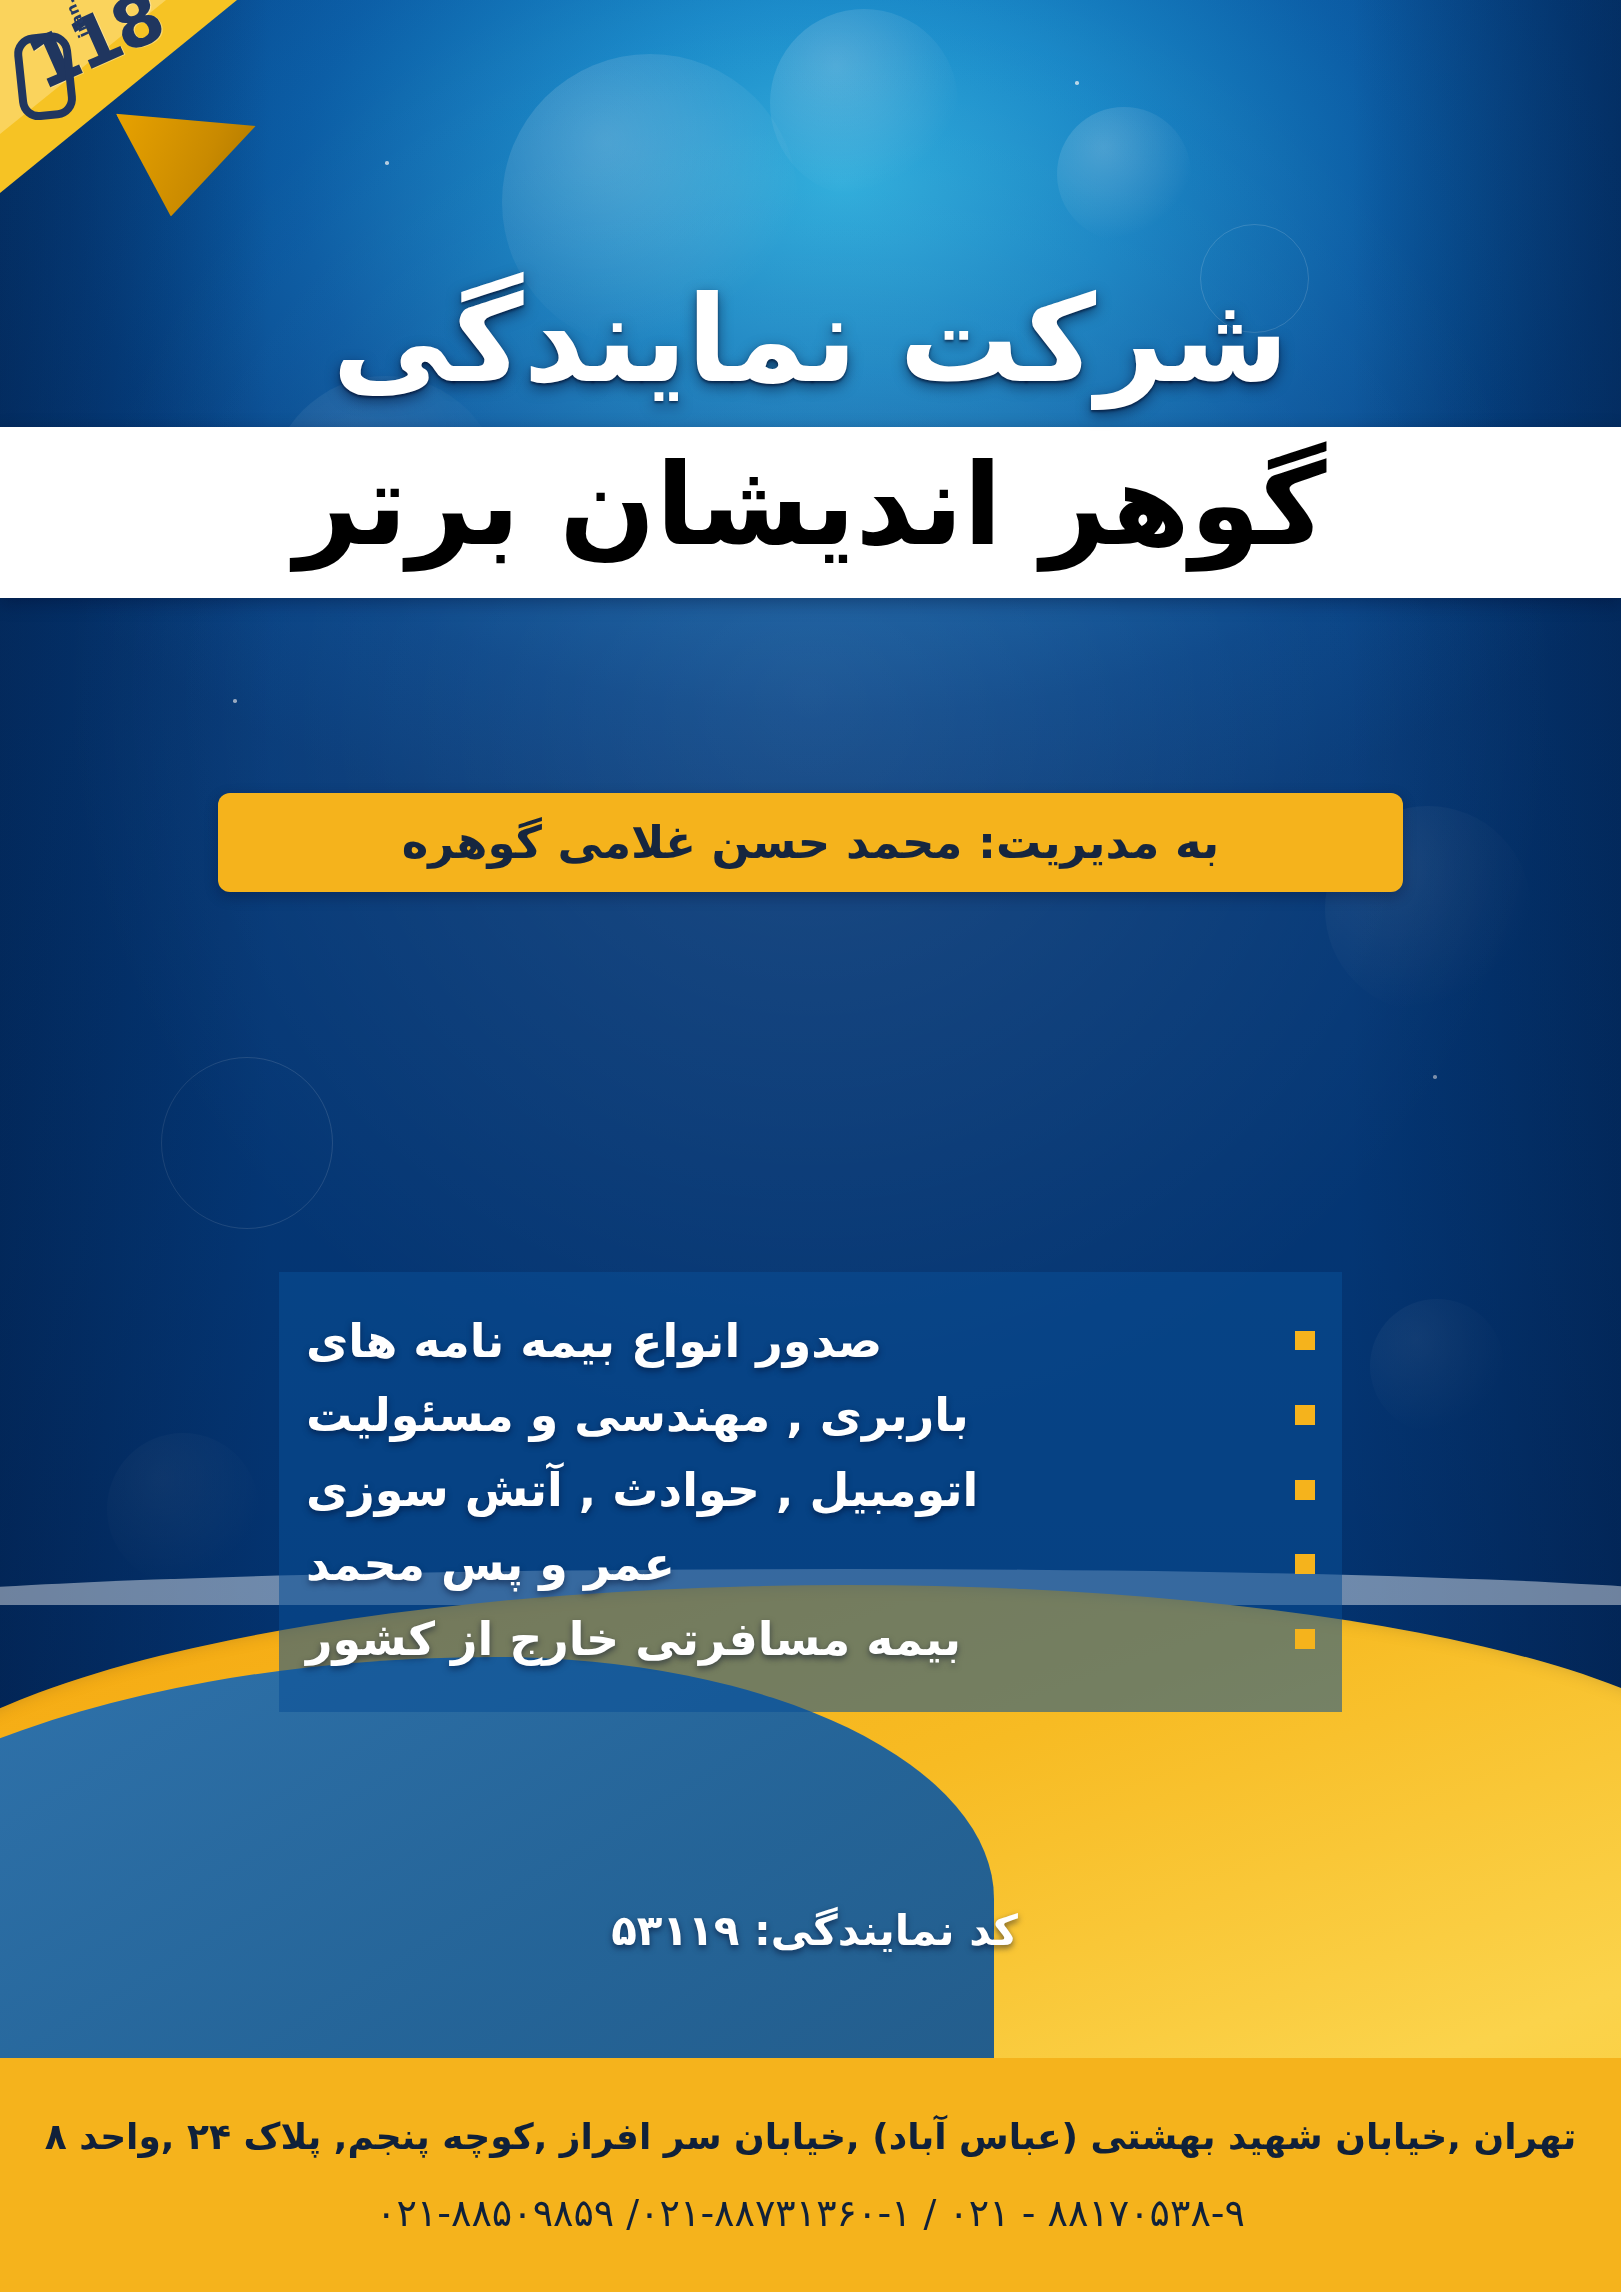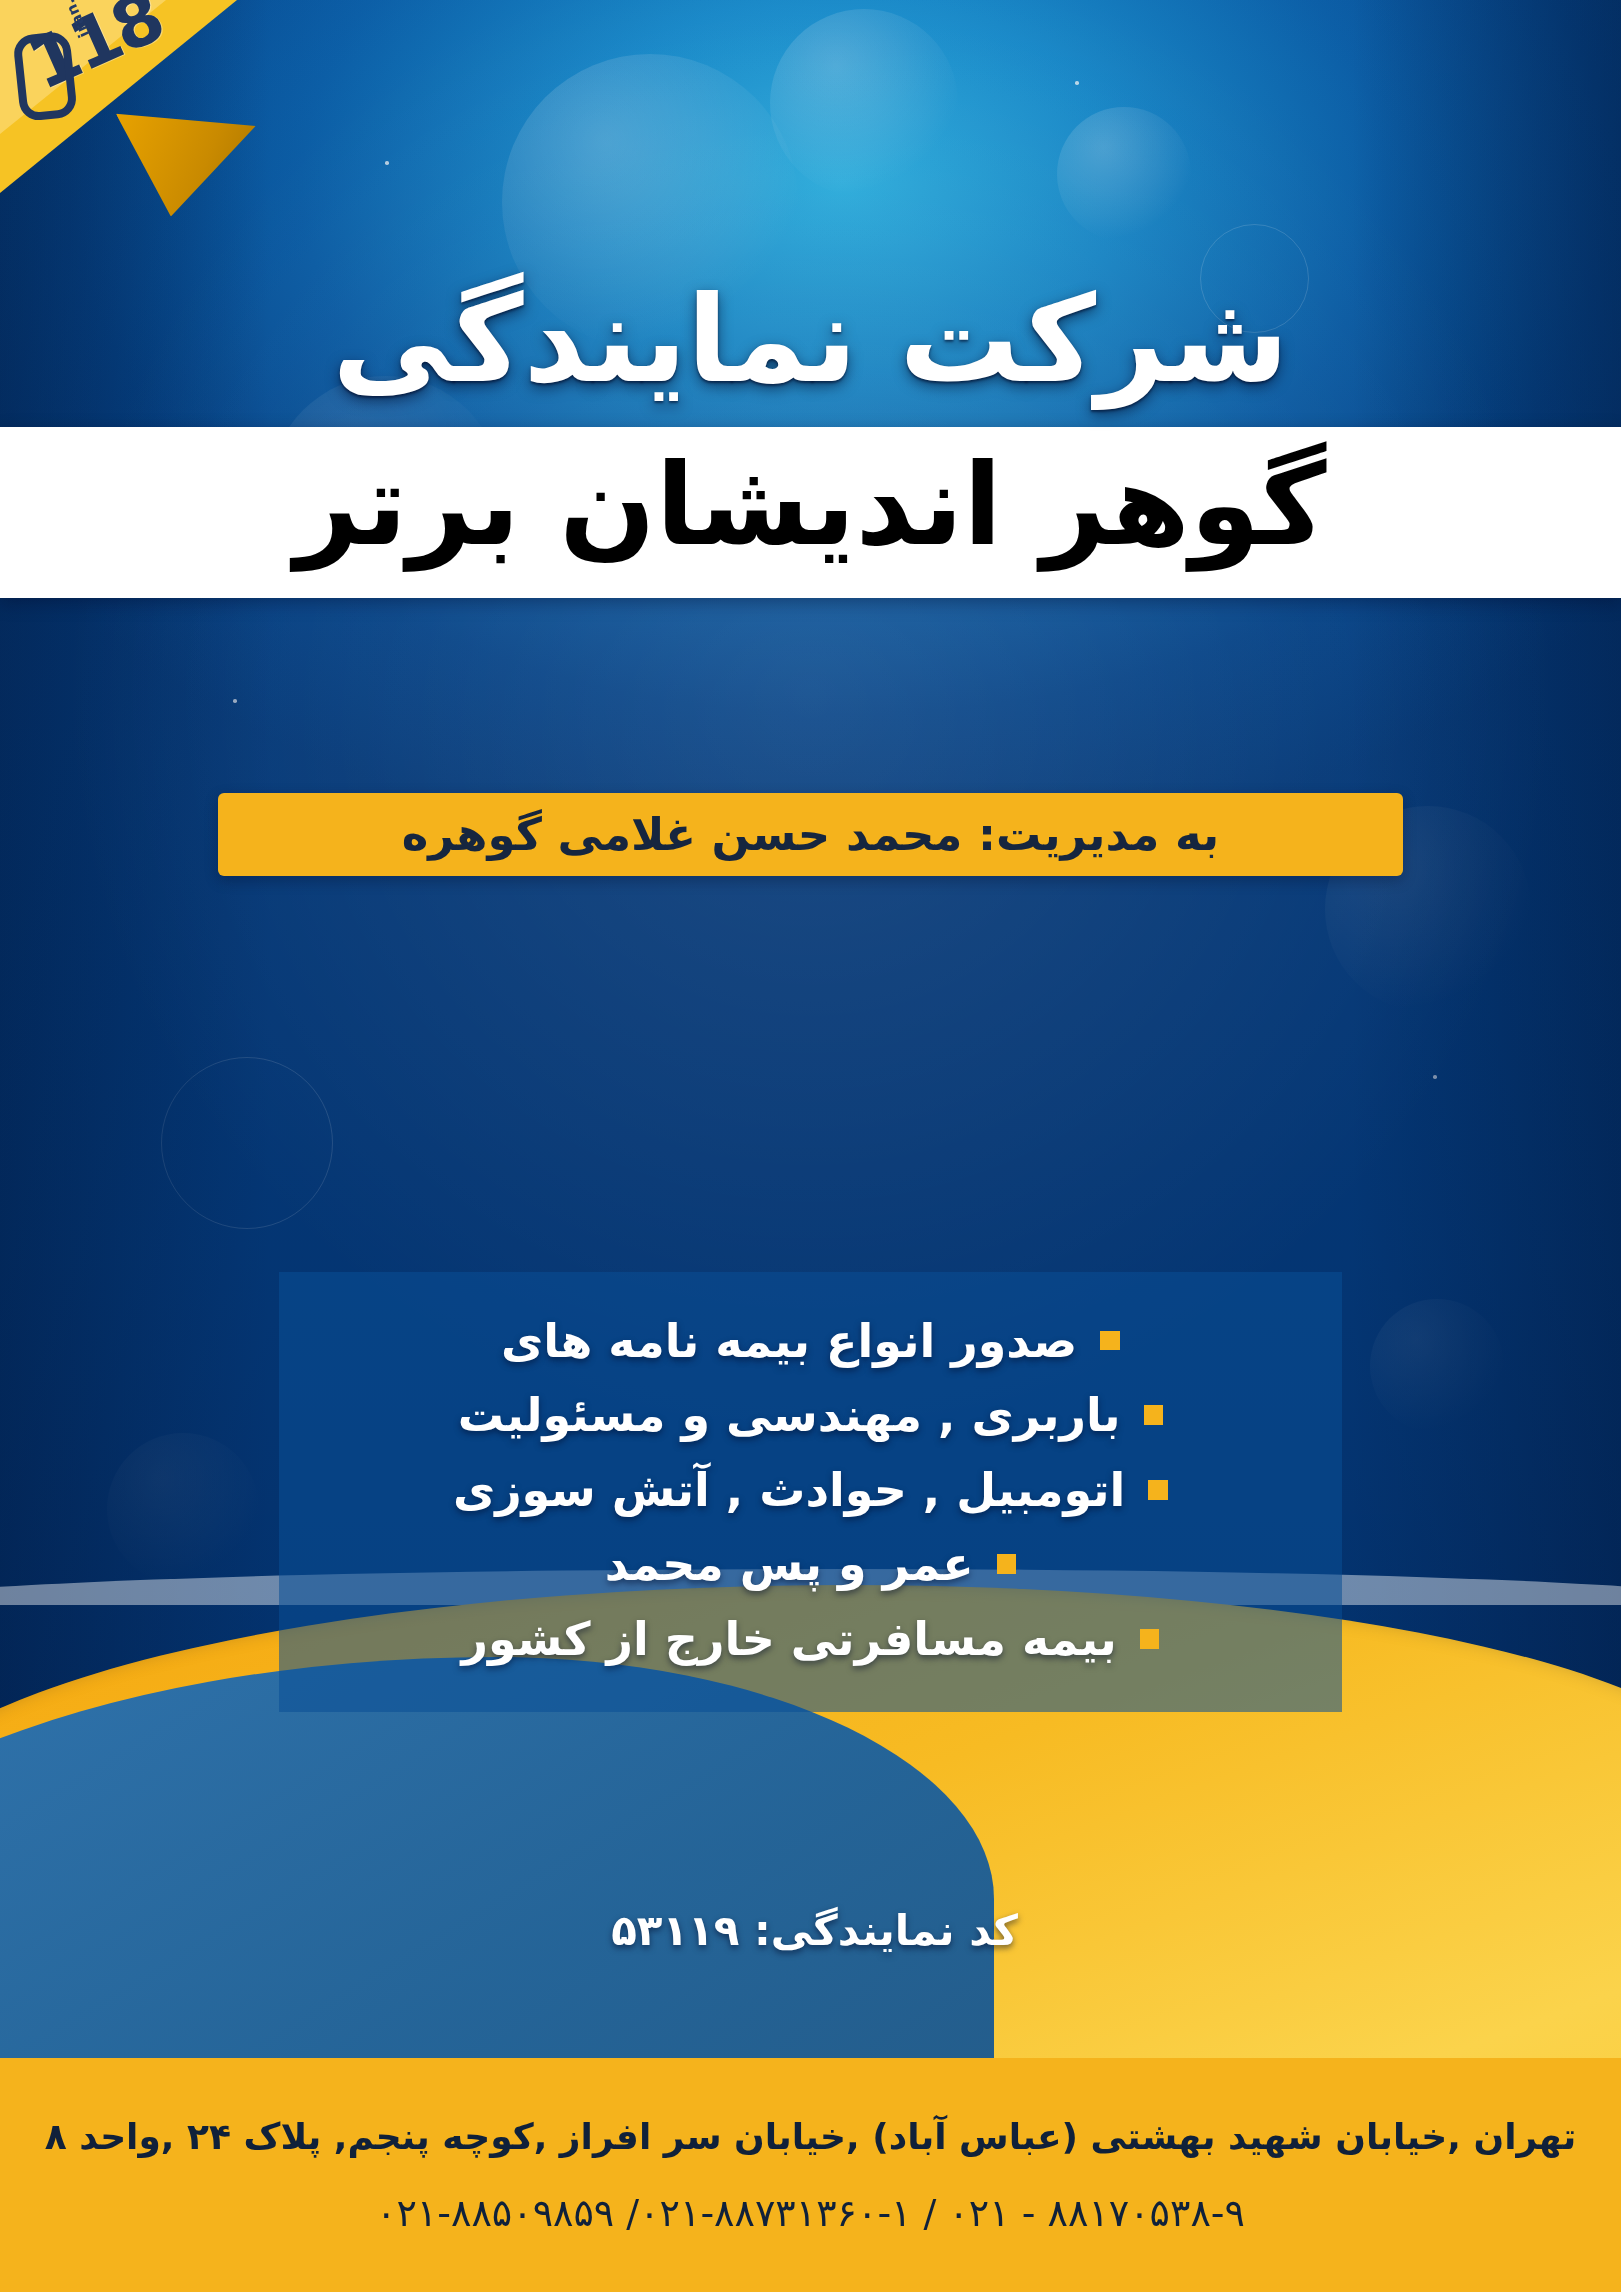--- a/index.html
+++ b/index.html
@@ -159,23 +159,23 @@
     line-height: 1.15;
     letter-spacing: -0.9px;
   }
 
   
   .manager-bar {
     position: absolute;
     top: 793px;
     left: 218px;
     right: 218px;
-    height: 83px;
+    height: 99px;
     background: #f5b31c;
-    border-radius: 6px;
+    border-radius: 12px;
     display: flex;
     align-items: center;
     justify-content: center;
     z-index: 20;
     box-shadow: 0 4.5px 12.5px rgba(0,10,40,0.3);
   }
   .manager-bar span {
     font-size: 45px;
     font-weight: bold;
     color: #16263f;
@@ -204,21 +204,21 @@
     top: 1272px;
     left: 279px;
     right: 279px;
     background: rgba(10, 78, 150, 0.55);
     padding: 25px 27px 30px 27px;
     z-index: 20;
   }
   .service-row {
     display: flex;
     align-items: center;
-    justify-content: center;
+    justify-content: space-between;
     margin: 12.5px 0;
   }
   .service-bullet {
     width: 19.7px; height: 19.7px;
     background: #f5b31c;
     flex: 0 0 auto;
     margin-left: 23px;
     margin-right: 0;
   }
   .service-text {

